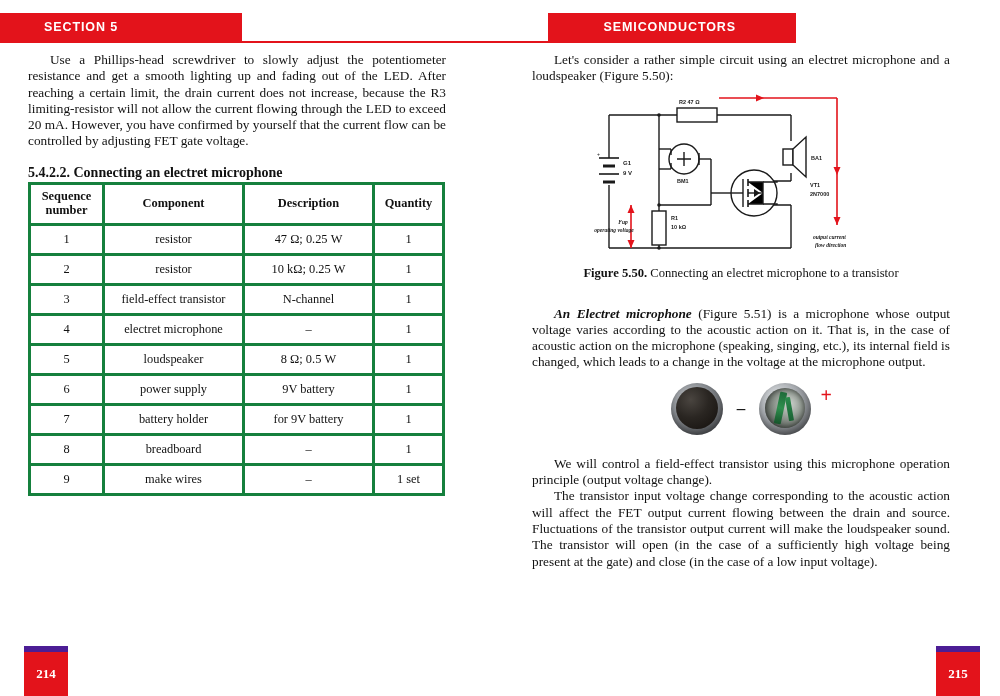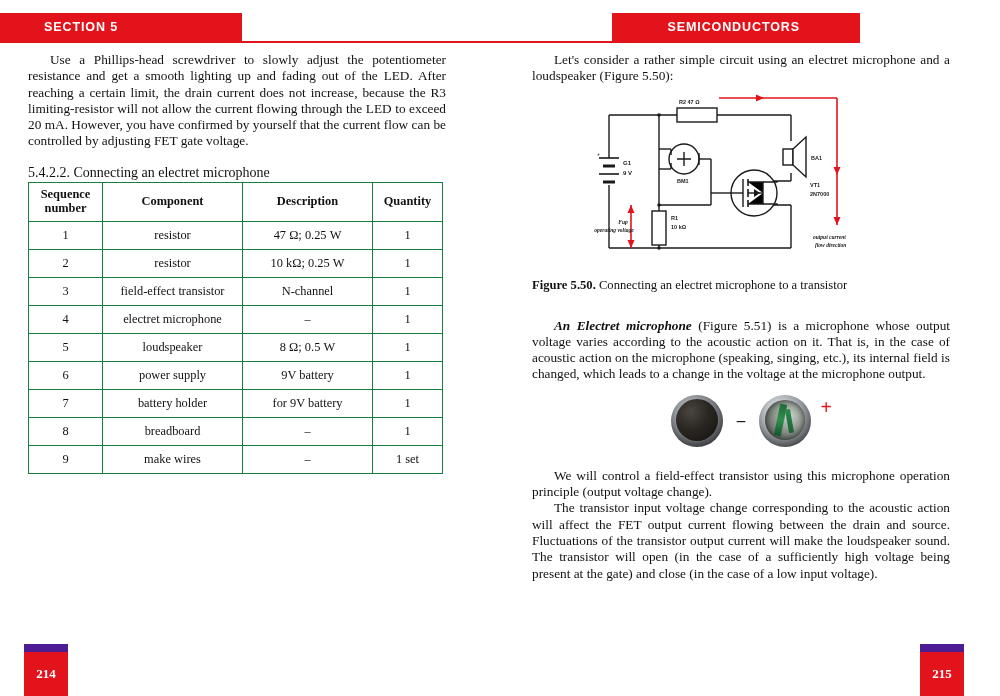--- a/index.html
+++ b/index.html
@@ -14,21 +14,21 @@
     color: #111111;
     position: relative;
     overflow: hidden;
   }
 
   
   .header {
     position: absolute;
     top: 0;
     left: 0;
-    width: 860px;
+    width: 796px;
     height: 44px;
   }
   .hdr-bar {
     position: absolute;
     top: 13px;
     height: 28px;
     background: #e3131b;
     display: flex;
     align-items: center;
   }
@@ -76,41 +76,41 @@
     font-size: 13.3px;
     line-height: 16.3px;
     text-align: justify;
     text-indent: 22px;
     hyphens: none;
   }
 
   h3.section-head {
     margin: 14px 0 0 0;
     font-size: 14px;
-    font-weight: 400;
+    font-weight: 700;
     line-height: 18px;
   }
   .table-caption {
     margin: 6px 0 5px 0;
     font-size: 13px;
     font-weight: 700;
     text-align: center;
     padding-left: 36px;
   }
 
   
   table.components {
     border-collapse: collapse;
     width: 414px;
     margin: 0;
     table-layout: fixed;
   }
   table.components th,
   table.components td {
-    border: 1px solid #15803d;
+    border: 3px solid #15803d;
     text-align: center;
     vertical-align: middle;
     font-size: 12.4px;
     padding: 0;
     height: 27px;
     margin-left: 12px;
   }
   table.components th {
     font-weight: 700;
     height: 38px;
@@ -123,23 +123,23 @@
 
   
   .figure-wrap {
     margin-top: 8px;
     width: 418px;
     position: relative;
   }
   .circuit-svg { display: block; margin: 0 auto; }
 
   .fig-caption {
-    margin: 20px 0 0 0;
+    margin: 8px 0 0 0;
     font-size: 12.6px;
-    text-align: left;
+    text-align: center;
     line-height: 15px;
     font-family: Liberation Serif, serif;
   }
   .fig-caption b { font-weight: 700; }
 
   
   .mic-photos {
     margin-top: 10px;
     height: 56px;
     position: relative;
@@ -221,24 +221,24 @@
     width: 44px;
     height: 44px;
     background: #e3131b;
     color: #ffffff;
     font-family: "Liberation Serif", serif;
     font-weight: 700;
     font-size: 13px;
     display: flex;
     align-items: center;
     justify-content: center;
-    border-top: 8px solid #4c1d95;
+    border-top: 6px solid #4c1d95;
   }
   .page-tab.left { left: 24px; }
-  .page-tab.right { right: 36px; text-align: center; }
+  .page-tab.right { right: 20px; text-align: center; }
 </style>
 </head>
 <body>
 
 <div class="header">
   <div class="hdr-bar left">
     <span class="hdr-text">SECTION 5</span>
   </div>
   <div class="hdr-rule left"></div>
   <div class="hdr-bar right">

